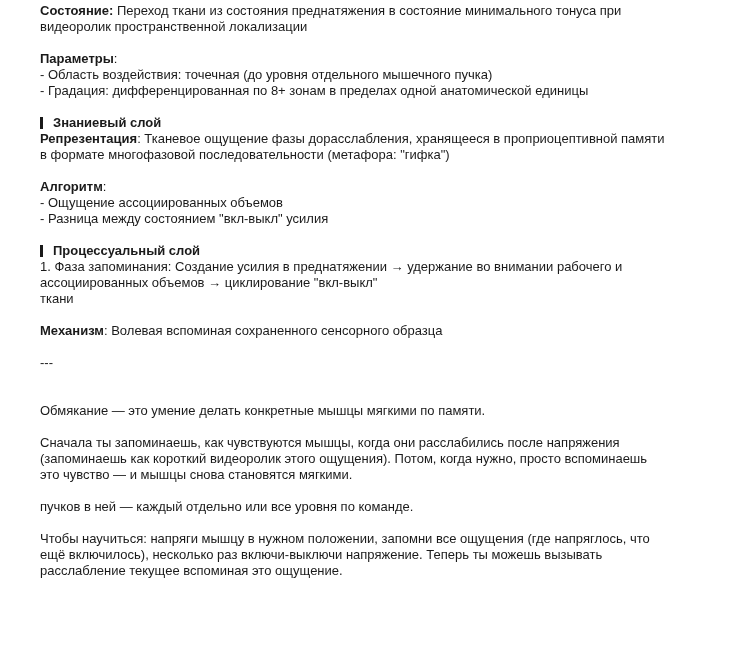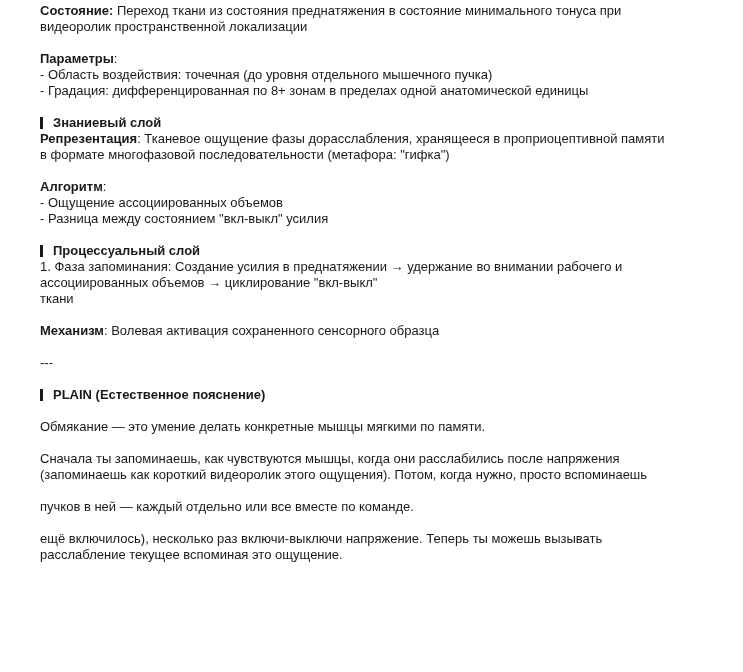--- a/index.html
+++ b/index.html
@@ -34,29 +34,30 @@
   <div class="line"><b>Алгоритм</b><span>:</span></div>
   <div class="line">- Ощущение ассоциированных объемов</div>
   <div class="line">- Разница между состоянием "вкл-выкл" усилия</div>
   <div class="gap"></div>
 
   <div class="line heading"><span class="bar"></span><span>Процессуальный слой</span></div>
   <div class="line">1. Фаза запоминания: Создание усилия в преднатяжении → удержание во внимании рабочего и</div>
   <div class="line">ассоциированных объемов → циклирование "вкл-выкл"</div>
   <div class="line">ткани</div>
   <div class="gap"></div>
-  <div class="line"><b>Механизм</b><span>: Волевая активация сохраненного сенсорного образца</span></div>
+  <div class="line"><b>Механизм</b><span>: Волевая вспоминая сохраненного сенсорного образца</span></div>
   <div class="gap"></div>
   <div class="line">---</div>
   <div class="gap"></div>
 
-  <div class="line heading"><span class="bar"></span><span>PLAIN (Естественное пояснение)</span></div>
   <div class="gap"></div>
   <div class="line">Обмякание — это умение делать конкретные мышцы мягкими по памяти.</div>
   <div class="gap"></div>
   <div class="line">Сначала ты запоминаешь, как чувствуются мышцы, когда они расслабились после напряжения</div>
   <div class="line">(запоминаешь как короткий видеоролик этого ощущения). Потом, когда нужно, просто вспоминаешь</div>
+  <div class="line">это чувство — и мышцы снова становятся мягкими.</div>
   <div class="gap"></div>
-  <div class="line">пучков в ней — каждый отдельно или все вместе по команде.</div>
+  <div class="line">пучков в ней — каждый отдельно или все уровня по команде.</div>
   <div class="gap"></div>
+  <div class="line">Чтобы научиться: напряги мышцу в нужном положении, запомни все ощущения (где напряглось, что</div>
   <div class="line">ещё включилось), несколько раз включи-выключи напряжение. Теперь ты можешь вызывать</div>
   <div class="line">расслабление текущее вспоминая это ощущение.</div>
 </div>
 
 </body></html>

